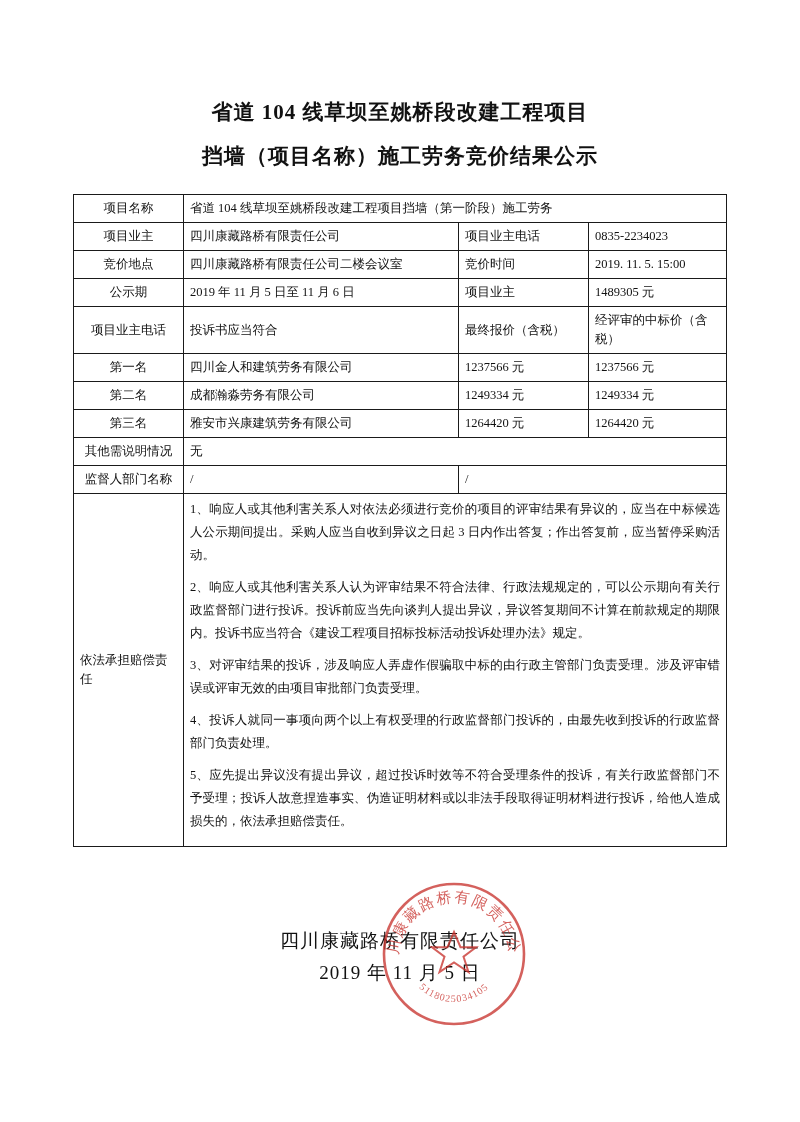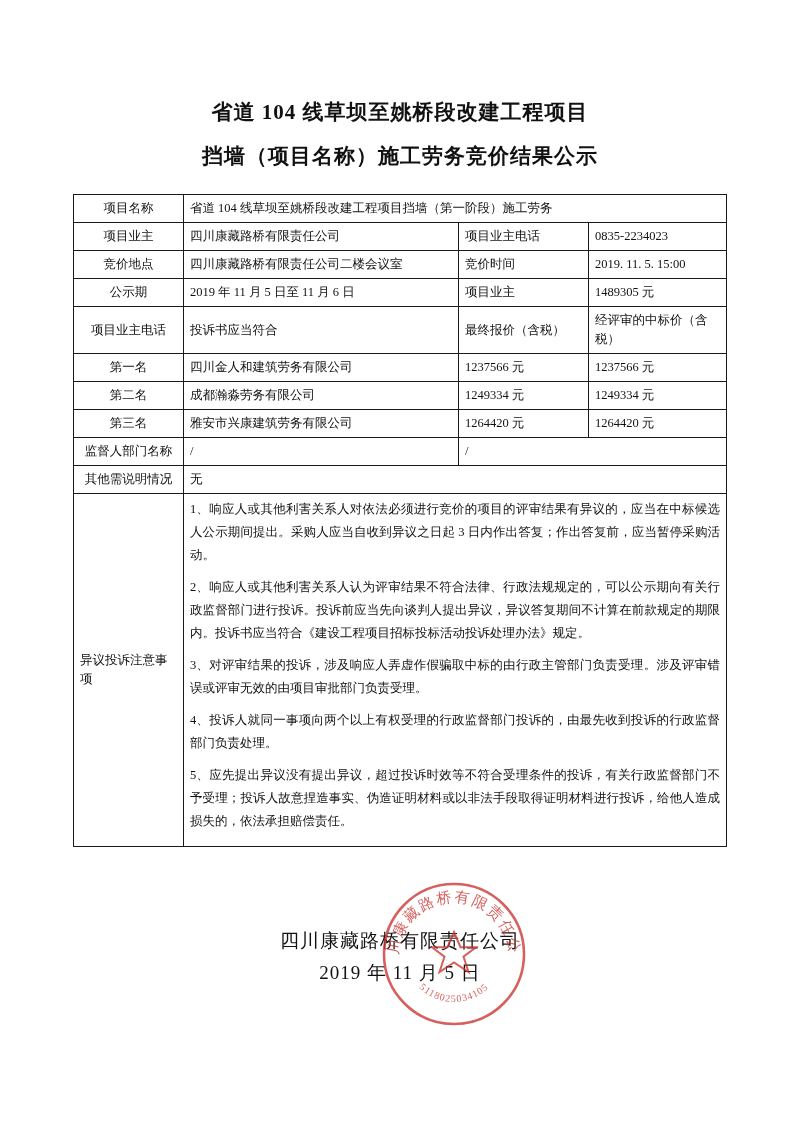--- a/index.html
+++ b/index.html
@@ -168,30 +168,30 @@
         <td class="val mid-lbl">1249334 元</td>
         <td class="val mid-val">1249334 元</td>
       </tr>
       <tr class="rowh">
         <td class="lbl">第三名</td>
         <td class="val">雅安市兴康建筑劳务有限公司</td>
         <td class="val mid-lbl">1264420 元</td>
         <td class="val mid-val">1264420 元</td>
       </tr>
       <tr class="rowh">
+        <td class="lbl">其他需说明情况</td>
+        <td class="val" colspan="3">无</td>
+      </tr>
+      <tr class="rowh">
         <td class="lbl">监督人部门名称</td>
         <td class="val">/</td>
         <td class="val" colspan="2">/</td>
       </tr>
-      <tr class="rowh">
-        <td class="lbl">其他需说明情况</td>
-        <td class="val" colspan="3">无</td>
-      </tr>
       <tr>
-        <td class="notice-label">异议投诉注意事项</td>
+        <td class="notice-label">依法承担赔偿责任</td>
         <td class="notice-body" colspan="3">
           <p>1、响应人或其他利害关系人对依法必须进行竞价的项目的评审结果有异议的，应当在中标候选人公示期间提出。采购人应当自收到异议之日起 3 日内作出答复；作出答复前，应当暂停采购活动。</p>
           <p>2、响应人或其他利害关系人认为评审结果不符合法律、行政法规规定的，可以公示期向有关行政监督部门进行投诉。投诉前应当先向谈判人提出异议，异议答复期间不计算在前款规定的期限内。投诉书应当符合《建设工程项目招标投标活动投诉处理办法》规定。</p>
           <p>3、对评审结果的投诉，涉及响应人弄虚作假骗取中标的由行政主管部门负责受理。涉及评审错误或评审无效的由项目审批部门负责受理。</p>
           <p>4、投诉人就同一事项向两个以上有权受理的行政监督部门投诉的，由最先收到投诉的行政监督部门负责处理。</p>
           <p>5、应先提出异议没有提出异议，超过投诉时效等不符合受理条件的投诉，有关行政监督部门不予受理；投诉人故意捏造事实、伪造证明材料或以非法手段取得证明材料进行投诉，给他人造成损失的，依法承担赔偿责任。</p>
         </td>
       </tr>
     </tbody>
   </table>

